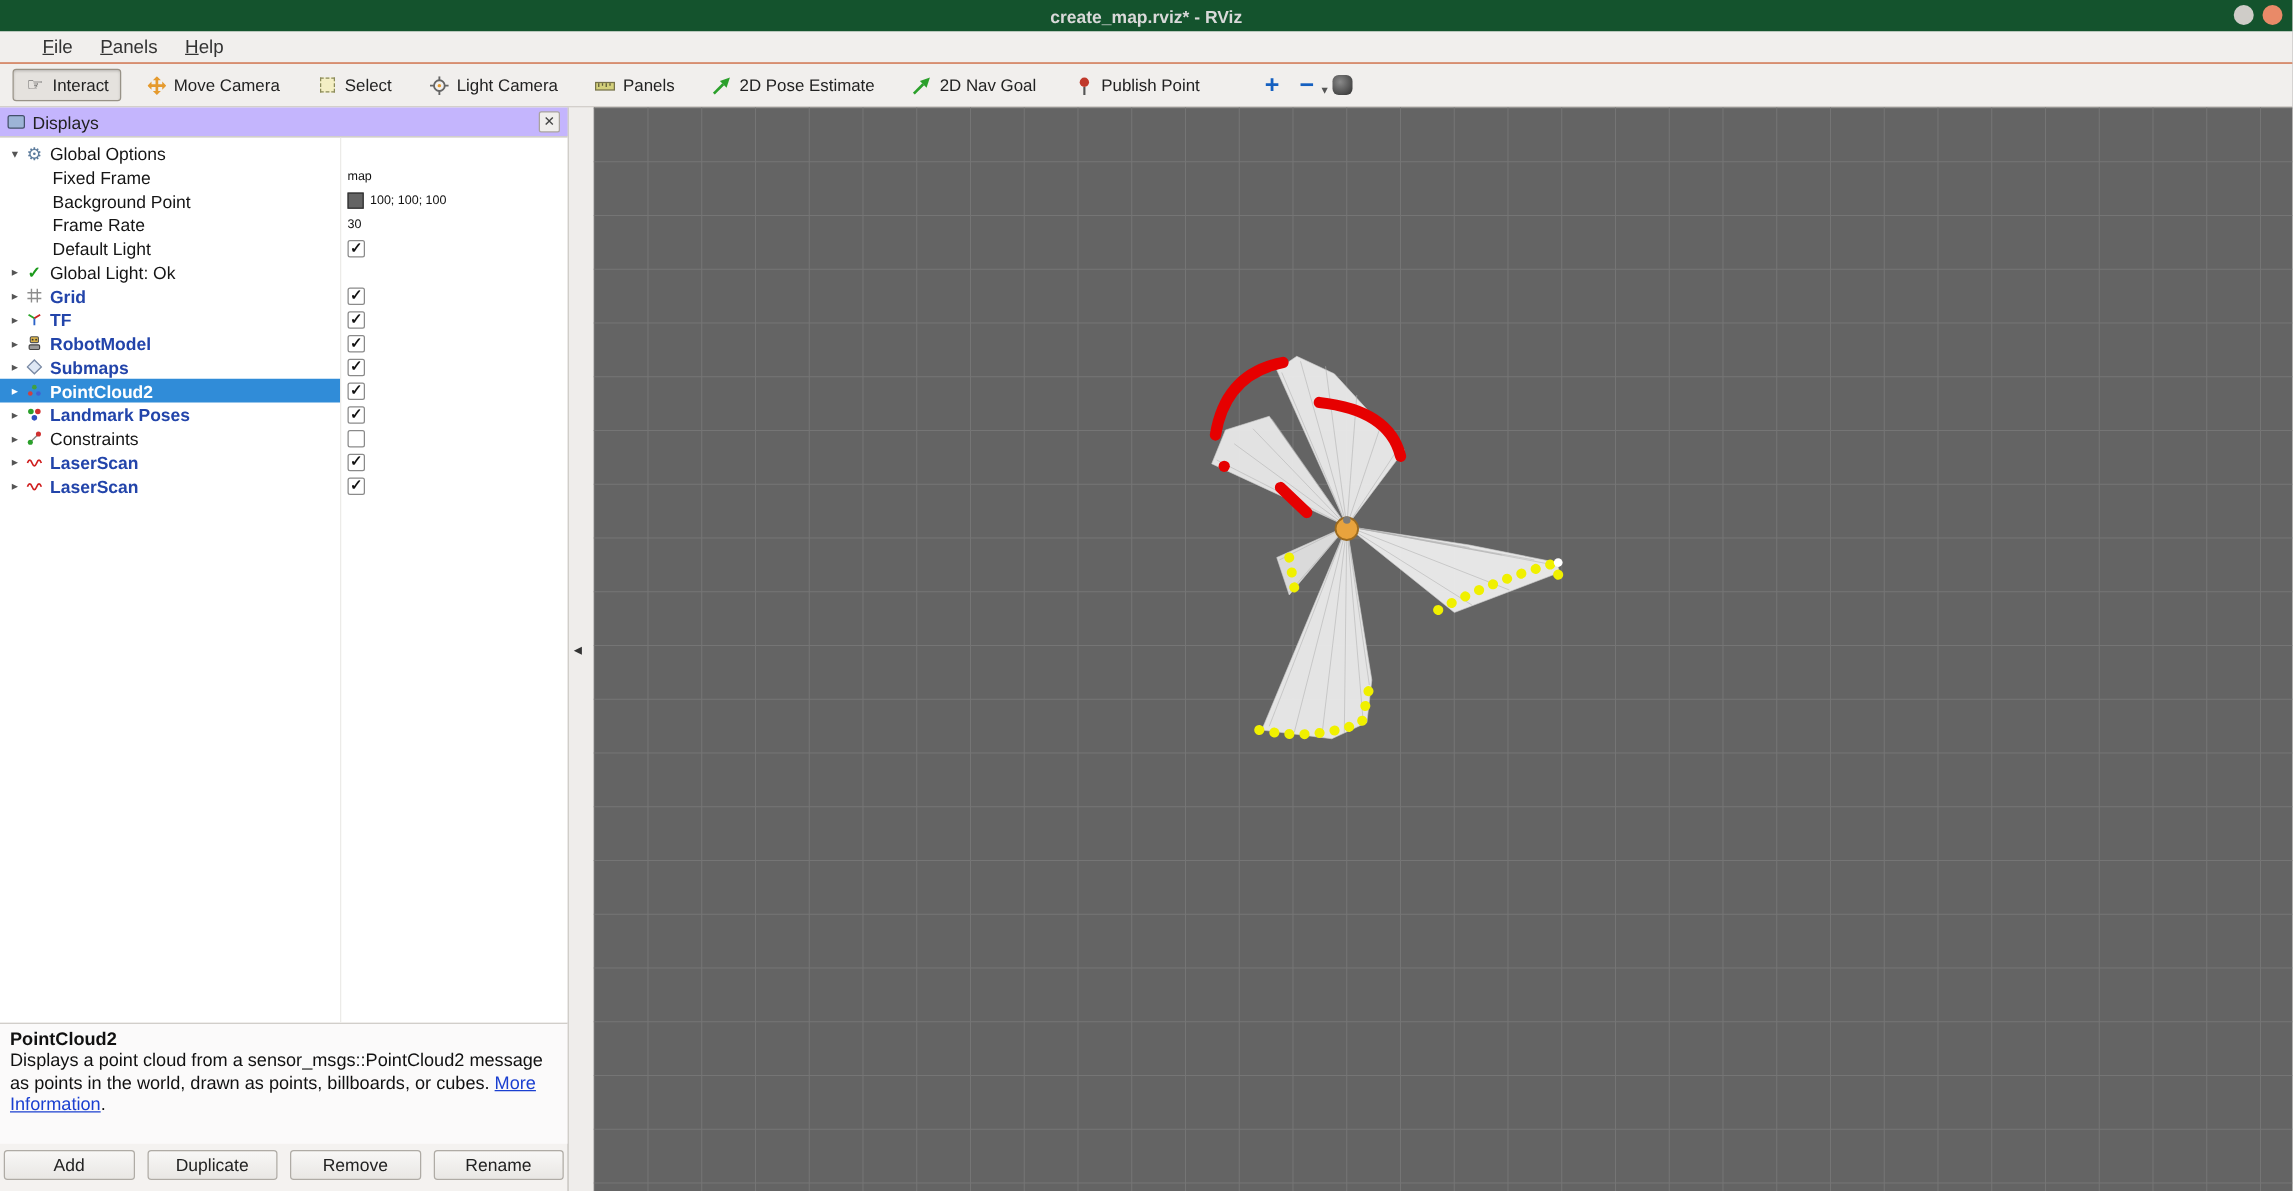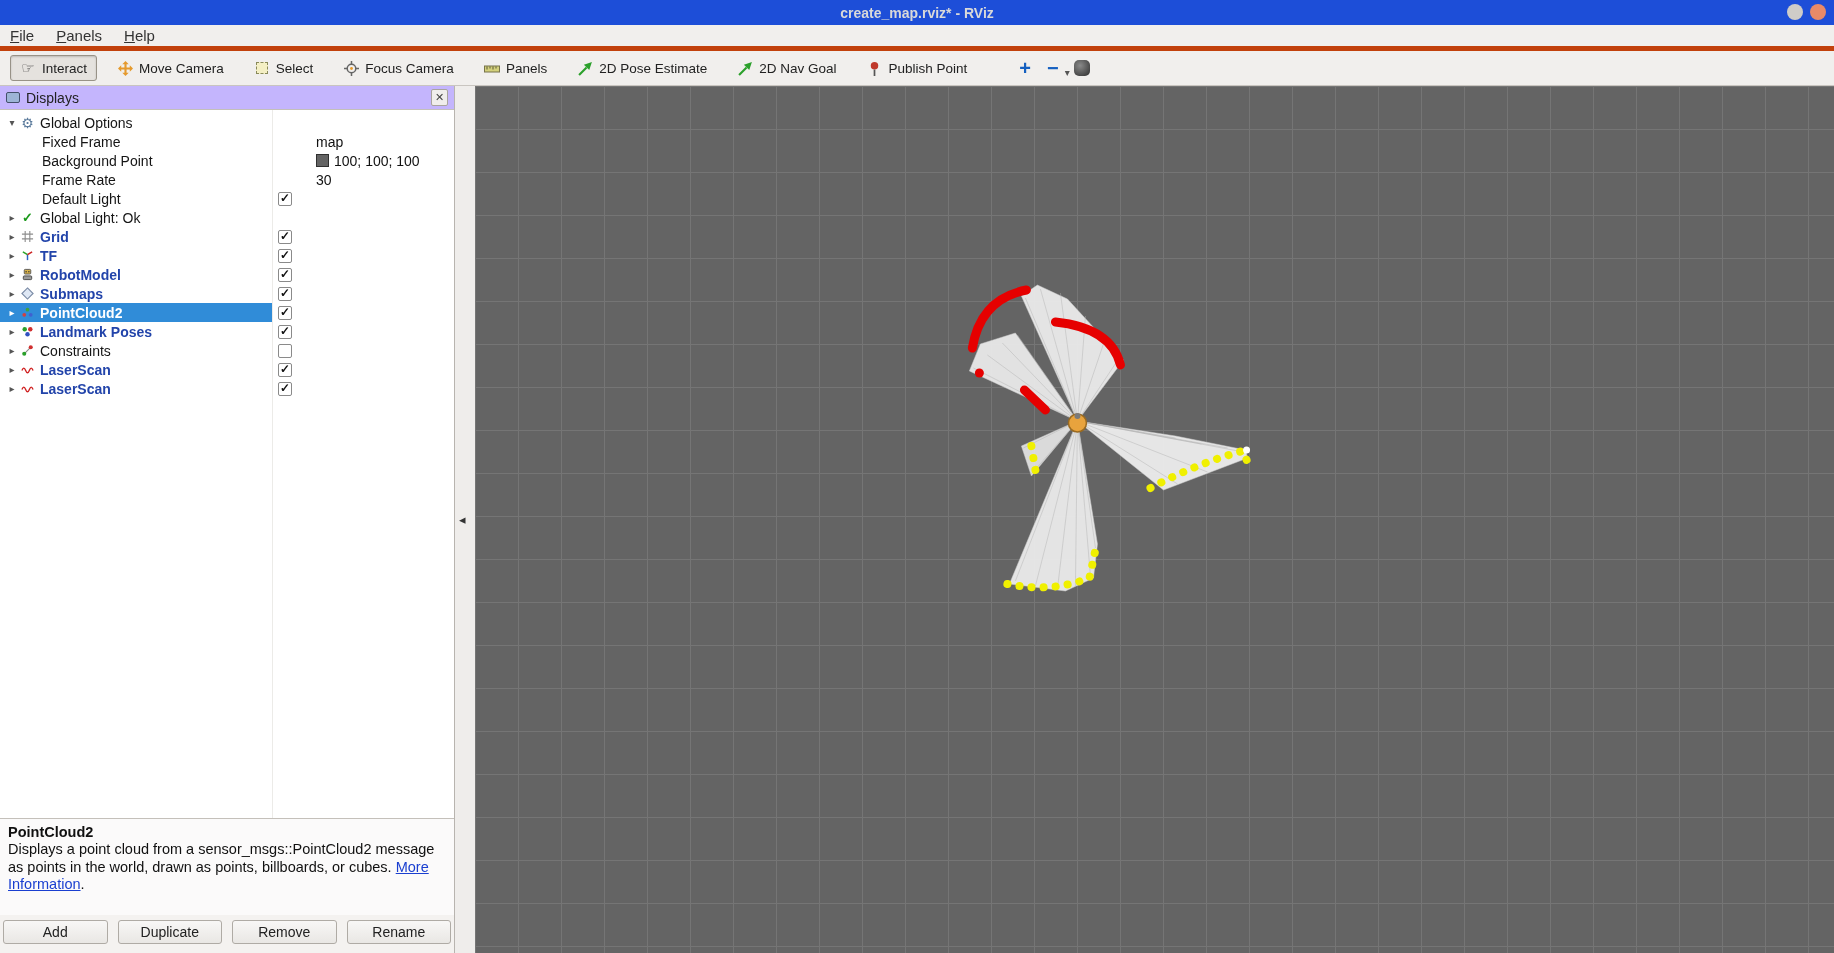--- a/index.html
+++ b/index.html
@@ -1,31 +1,31 @@
 <!DOCTYPE html>
 <html style="--viewport_bg: #646464; --grid_line: #757575; --selection: #308cd8; --display_name: #2244aa; --laser_red: #e60000; --landmark_yellow: #f0f000; --robot_orange: #e8a33d; --link: #1a3fd0;"><head>
 <meta charset="utf-8">
 <style>
   * { margin:0; padding:0; box-sizing:border-box; }
   html,body { width:1834px; height:953px; overflow:hidden;
     font-family:"Liberation Sans", sans-serif; background:#edebe9; }
   .window { width:100%; height:100%; display:flex; flex-direction:column; }
 
   
-  .titlebar { flex:0 0 25px; background:#1d4ed8; position:relative; display:flex; align-items:center; }
+  .titlebar { flex:0 0 25px; background:#14532d; position:relative; display:flex; align-items:center; }
   .tb-title { position:absolute; left:0; right:0; text-align:center; font-size:14px; font-weight:bold; color:#d9d9d9; }
   .tb-controls { position:absolute; right:8px; top:4px; display:flex; gap:7px; }
   .wbtn { width:16px; height:16px; border-radius:50%; display:inline-flex; align-items:center; justify-content:center;
           font-size:11px; line-height:1; color:#4a3020; }
   .wbtn.min { background:#cfccc8; }
   .wbtn.close { background:#e98a68; }
 
   
-  .menubar { flex:0 0 26px; background:#f1efed; display:flex; align-items:center; padding-left:0; gap:2px;
-             border-bottom:5px solid #c2410c; }
+  .menubar { flex:0 0 26px; background:#f1efed; display:flex; align-items:center; padding-left:24px; gap:2px;
+             border-bottom:1px solid #c2410c; }
   .menu-item { display:inline-block; font-size:15px; color:#333; padding:2px 10px; cursor:default; }
   .menu-item::first-letter { text-decoration:underline; }
 
   
   .toolbar { flex:0 0 35px; background:#f1efed; border-bottom:1px solid #c9c5c0; display:flex; align-items:center;
              padding:0 10px; gap:10px; }
   .tool { display:flex; align-items:center; gap:6px; font-size:13.5px; color:#222; background:transparent;
           border:1px solid transparent; padding:4px 9px; border-radius:3px; font-family:inherit; white-space:nowrap; }
   .tool.active { background:#e5e2de; border:1px solid #989287; box-shadow:inset 0 1px 2px rgba(0,0,0,.18); }
   .ti { width:16px; height:16px; display:inline-flex; align-items:center; justify-content:center; }
@@ -56,21 +56,21 @@
   .exp { width:14px; flex:0 0 14px; font-size:10px; color:#555; text-align:center; }
   .ic { width:17px; flex:0 0 17px; text-align:center; margin-right:4px; display:inline-flex; align-items:center; justify-content:center; }
   .gear-glyph { font-size:14px; color:#5c7b9c; }
   .check-glyph { font-size:13px; font-weight:bold; color:#1c9a1c; }
   .lb { white-space:nowrap; color:#151515; }
   .dname .lb { color:var(--display_name,#2244aa); font-weight:bold; }
   .trow.sel .namecol { background:var(--selection,#308cd8); }
   .trow.sel .lb { color:#fff; }
   .trow.sel .exp { color:#fff; }
   .ctrlcol { padding-left:6px; display:flex; align-items:center; }
-  .vtext { font-size:14px; color:#111; display:flex; align-items:center; gap:5px; white-space:nowrap;margin-left:38px; }
+  .vtext { font-size:10px; color:#111; display:flex; align-items:center; gap:5px; white-space:nowrap; }
   .cb { width:14px; height:14px; border:1px solid #8a8a8a; background:#fff; border-radius:2px;
         display:inline-flex; align-items:center; justify-content:center; font-size:12px; color:#111; }
   .cb.checked::after { content:"✓"; font-weight:bold; margin-top:-1px; }
   .swatch { width:13px; height:13px; background:#646464; border:1px solid #303030; display:inline-block; }
 
   .descpane { flex:0 0 97px; background:#fbfafa; border-top:1px solid #c4c0ba; padding:5px 8px 0 8px;
               font-size:14.5px; color:#111; line-height:1.2; }
   .desc-title { font-weight:bold; display:block; }
   .desc-link { color:#1a3fd0; text-decoration:underline; cursor:pointer; }
 
@@ -130,21 +130,21 @@
       <span>Select</span>
     </button>
     <button class="tool">
       <span class="ti">
         <svg width="15" height="15" viewBox="0 0 14 14">
             <circle cx="7" cy="7" r="4" fill="none" stroke="#666" stroke-width="1.4"></circle>
             <path d="M7 0V3M7 11V14M0 7H3M11 7H14" stroke="#666" stroke-width="1.4"></path>
             <circle cx="7" cy="7" r="1.3" fill="#e59a2e"></circle>
           </svg>
       </span>
-      <span>Focus Camera</span>
+      <span>Light Camera</span>
     </button>
     <button class="tool">
       <span class="ti">
         <svg width="16" height="11" viewBox="0 0 16 10">
             <rect x="0.5" y="2.5" width="15" height="6" fill="#d3d07b" stroke="#77734a"></rect>
             <path d="M3 3V6M6 3V5M9 3V6M12 3V5" stroke="#5c5838" stroke-width="1"></path>
           </svg>
       </span>
       <span>Panels</span>
     </button>

